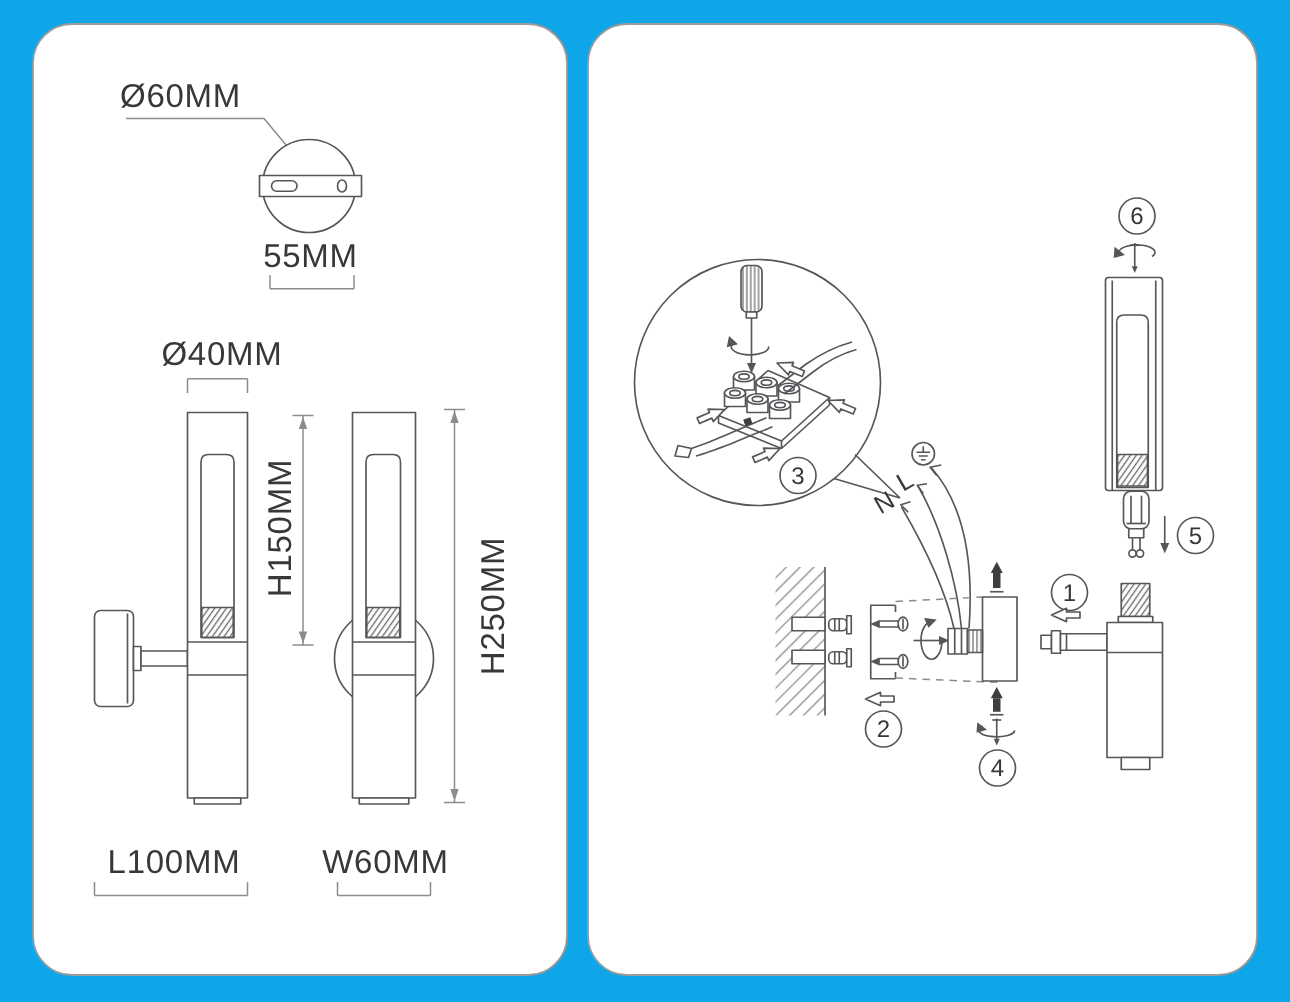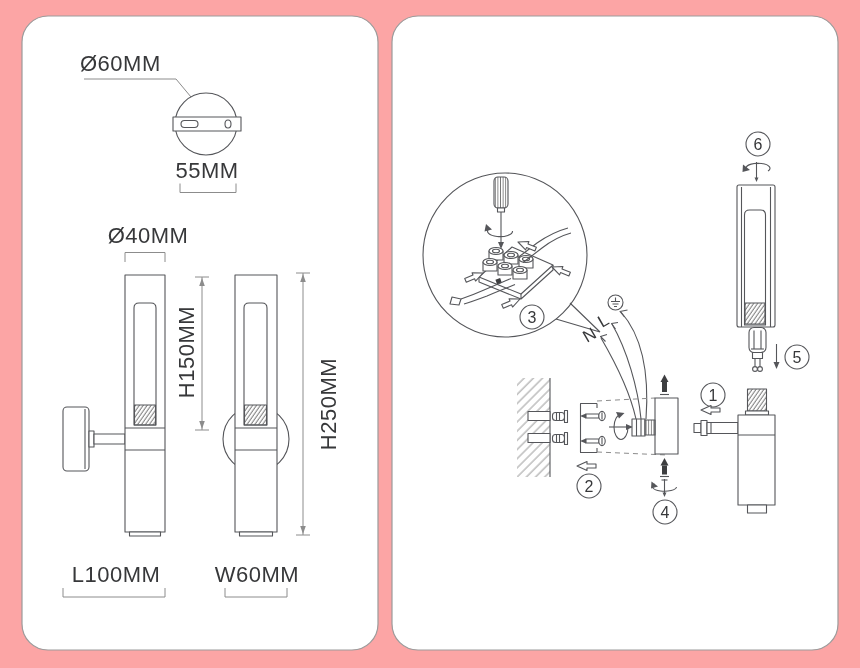--- a/index.html
+++ b/index.html
@@ -1,16 +1,16 @@
 <!DOCTYPE html>
 <html><head>
 <meta charset="utf-8">
 <style>
   html,body{margin:0;padding:0;background:#f6f6f6;}
-  .page{width:860px;height:668px;position:relative;background:#fca5a5;overflow:hidden;}
+  .page{width:860px;height:668px;position:relative;background:#0ea5e9;overflow:hidden;}
   svg{display:block;}
   .panel{fill:#ffffff;stroke:#9b9b9b;stroke-width:1.2;}
   .s{stroke:#55565a;stroke-width:1.1;stroke-linejoin:round;}
   .nf{fill:none;}
   .wf{fill:#ffffff;}
   .fd{fill:#3d3e40;stroke:none;}
   .fl{fill:#55565a;stroke:none;}
   .dim{stroke:#8c8c8c;stroke-width:1;fill:none;}
   .dimfill{fill:#8c8c8c;stroke:none;}
   .dash{stroke:#8c8c8c;stroke-width:1;fill:none;stroke-dasharray:5 4;}

